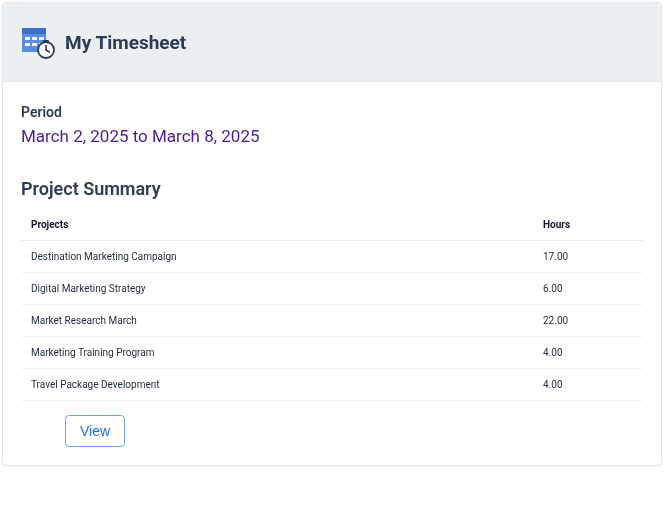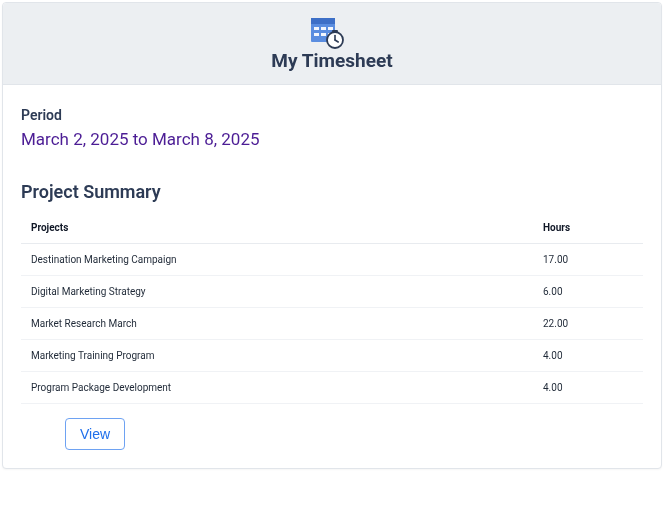--- a/index.html
+++ b/index.html
@@ -17,26 +17,25 @@
     width: 660px;
     margin: 2px;
     border: 1px solid #e1e5ea;
     border-radius: 4px;
     background: #ffffff;
     box-shadow: 0 1px 2px rgba(0,0,0,0.04);
   }
   .card-header {
     display: flex;
     align-items: center;
-    padding: 12px 18px;
+    padding: 22px 18px;
     background: #eceff2;
     border-bottom: 1px solid #e1e5ea;
     border-top-left-radius: 4px;
     border-top-right-radius: 4px;
-    flex-direction: column;
   }
   .card-header .icon-wrap {
     width: 34px;
     height: 34px;
     display: flex;
     align-items: center;
     justify-content: center;
     margin-right: 10px;
   }
   .card-header h1 {
@@ -161,21 +160,21 @@
         </tr>
         <tr>
           <td>Market Research March</td>
           <td class="hours">22.00</td>
         </tr>
         <tr>
           <td>Marketing Training Program</td>
           <td class="hours">4.00</td>
         </tr>
         <tr>
-          <td>Program Package Development</td>
+          <td>Travel Package Development</td>
           <td class="hours">4.00</td>
         </tr>
       </tbody>
     </table>
 
     <div class="actions">
       <button class="btn-outline-primary">View</button>
     </div>
   </div>
 </div>

